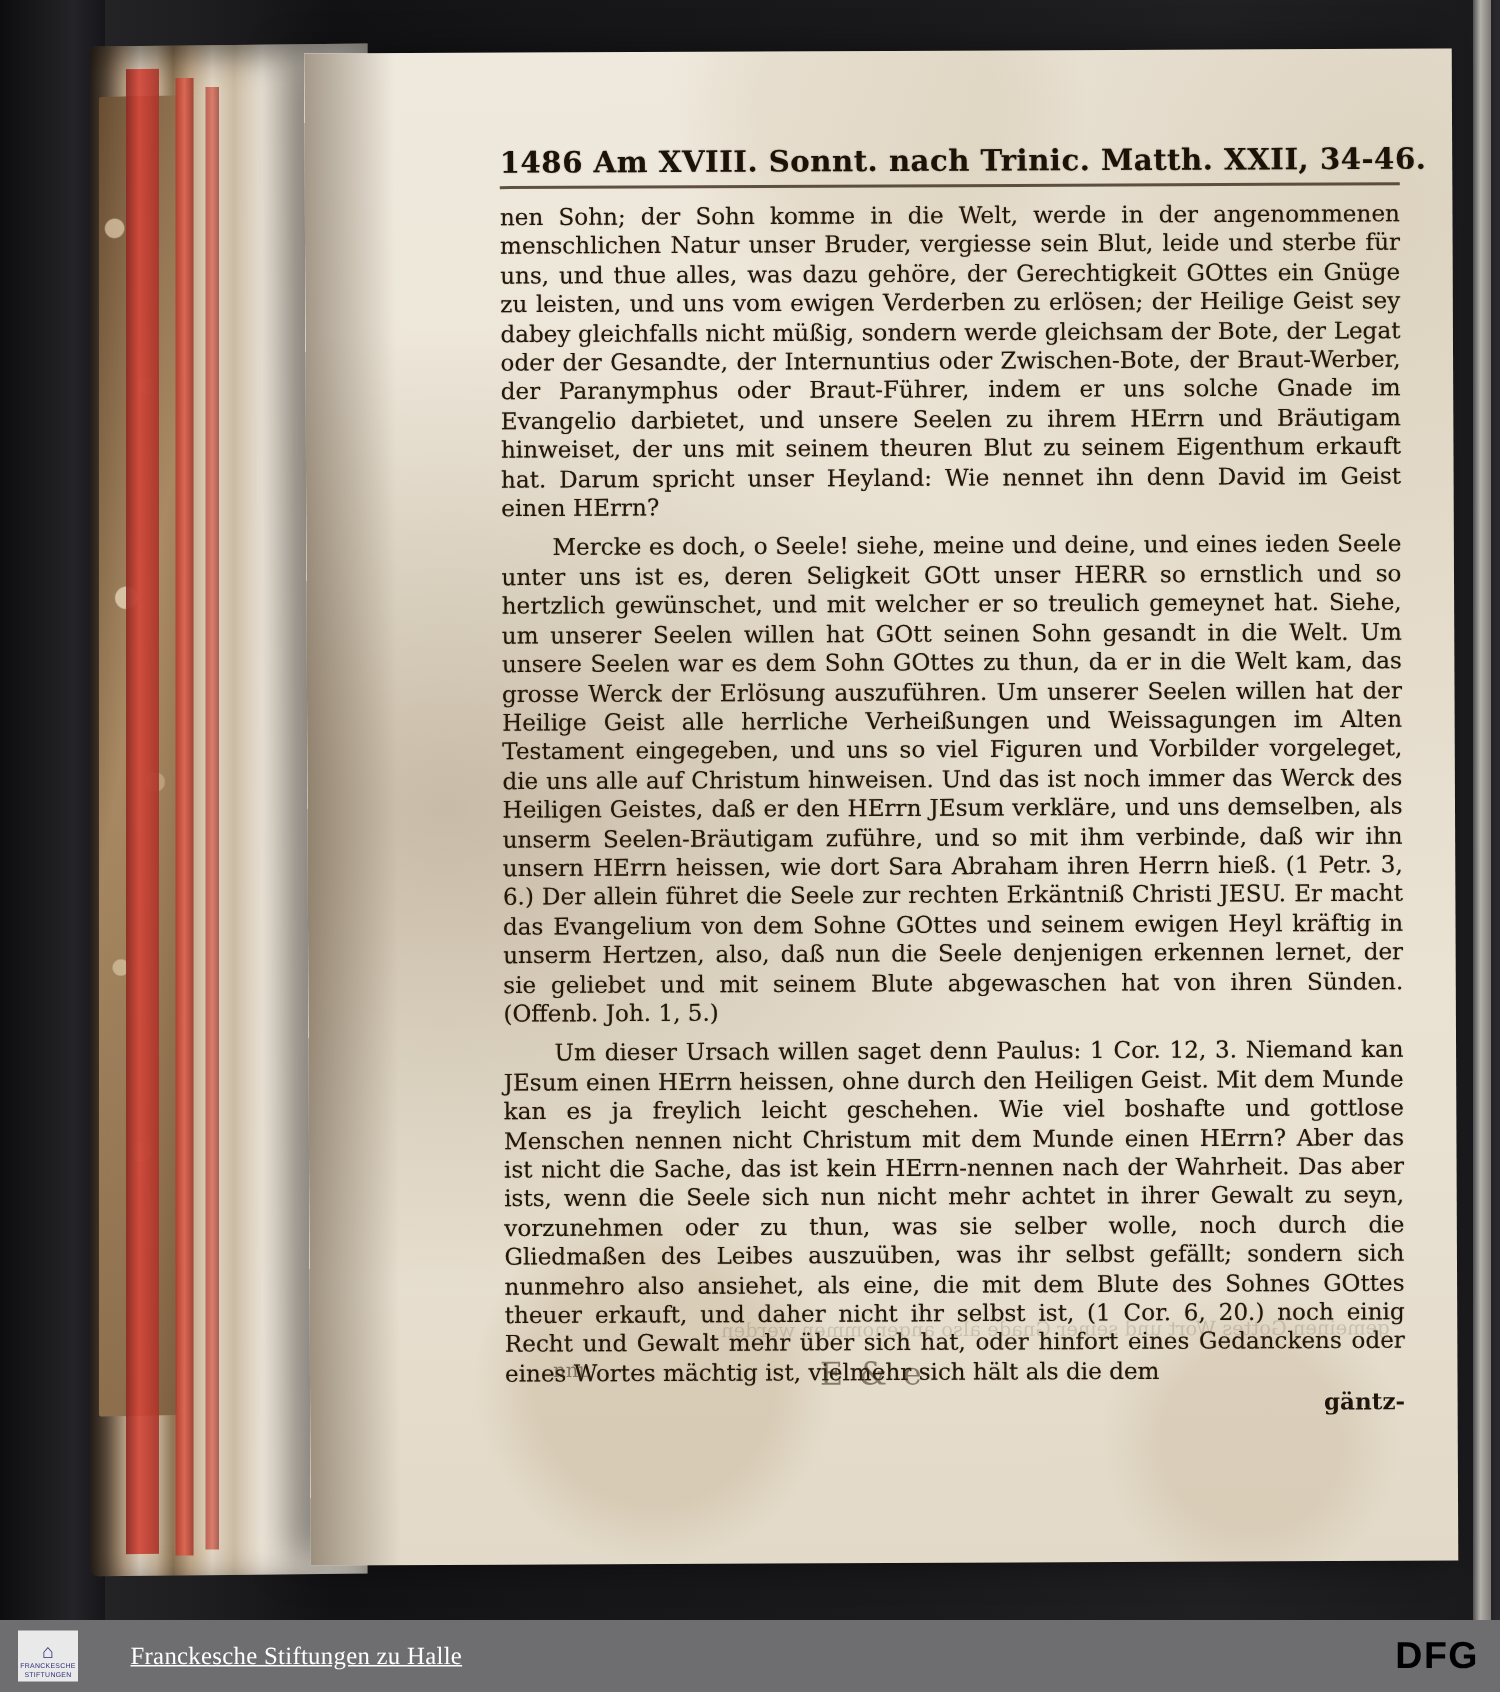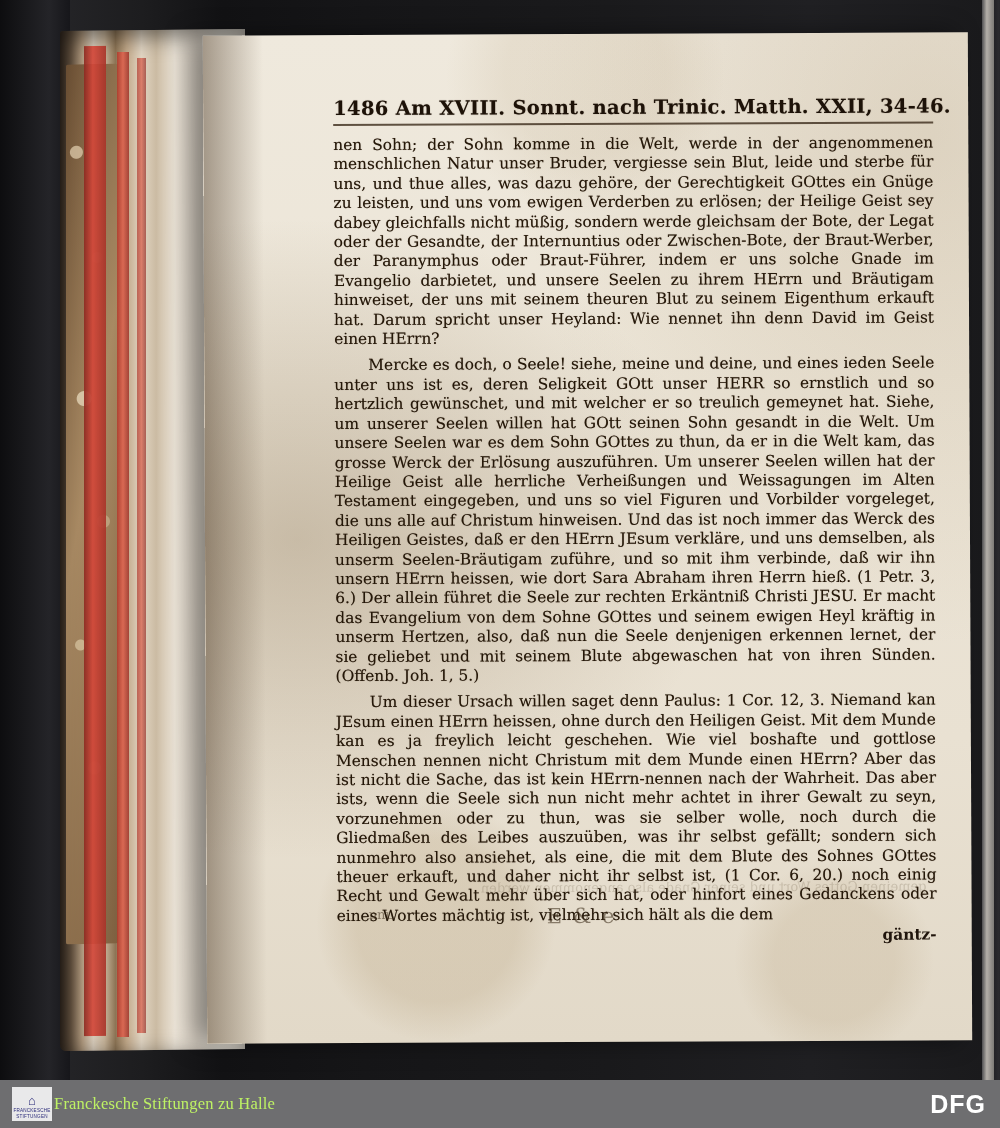--- a/index.html
+++ b/index.html
@@ -243,30 +243,31 @@
     padding-bottom: 2px;
     box-sizing: border-box;
     letter-spacing: .2px;
   }
   .footer-logo .mark {
     font-size: 13px;
     line-height: 13px;
     margin-bottom: 1px;
   }
   .footer-title {
-    margin-left: 2px;
-    color: #bef264;
+    margin-left: 35px;
+    color: #ffffff;
     font-family: "Liberation Serif", serif;
     font-size: 16.5px;
     letter-spacing: .2px;
+    text-decoration: underline;
   }
   .footer-dfg {
     margin-left: auto;
     margin-right: 14px;
-    color: #ffffff;
+    color: #000000;
     font-family: "Liberation Sans", sans-serif;
     font-weight: 700;
     font-size: 25px;
     letter-spacing: 1px;
   }
 </style>
 </head>
 <body>
 
 <div class="scan-stage">

